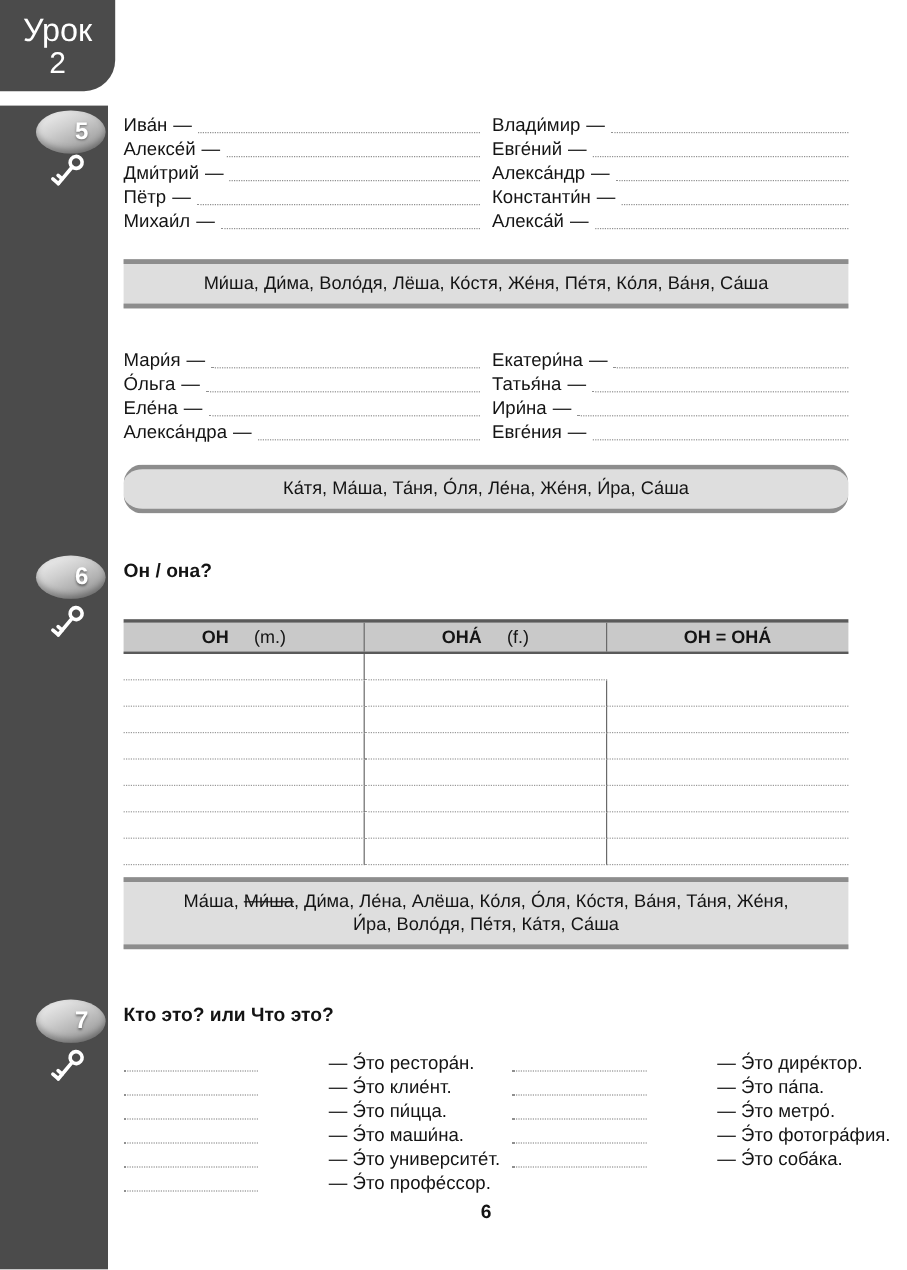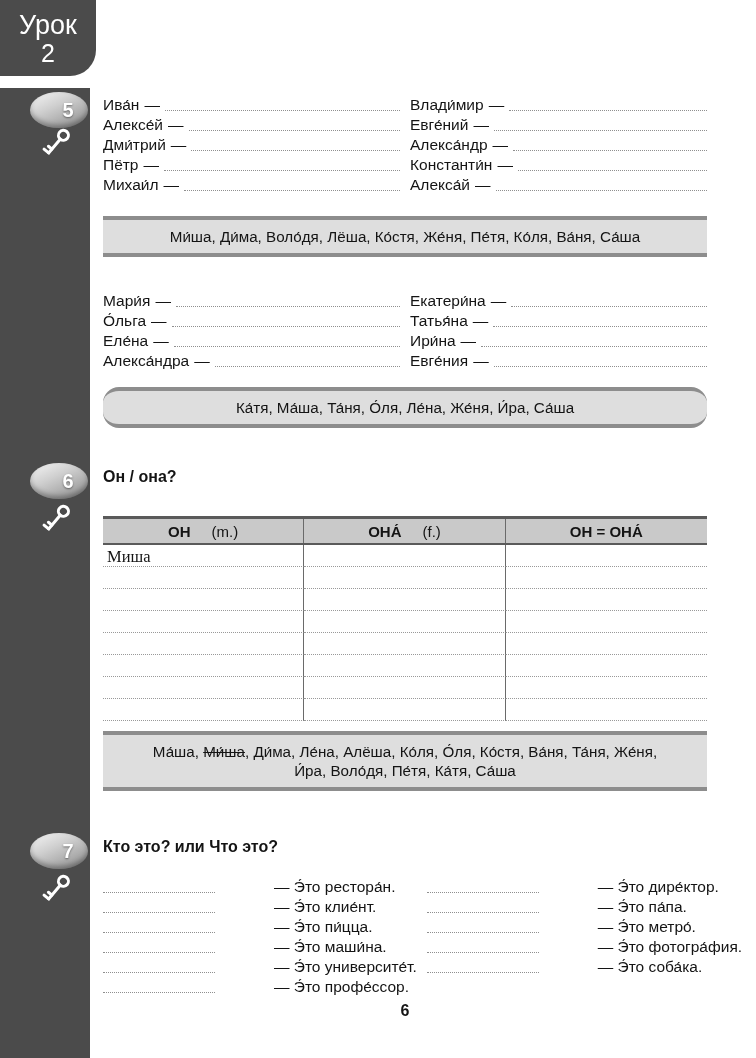--- a/index.html
+++ b/index.html
@@ -249,21 +249,20 @@
       </div>
     <div class="tcell">
         <b>ОНА́</b>
         <span class="note">(f.)</span>
       </div>
     <div class="tcell">
         <b>ОН = ОНА́</b>
       </div>
   </div>
   <div class="trow tbody-row">
-    <div class="tcell example-cell">Миша</div>
     <div class="tcell"></div>
     <div class="tcell"></div>
   </div>
   <div class="trow tbody-row">
       <div class="tcell"></div>
       <div class="tcell"></div>
       <div class="tcell"></div>
     </div>
   <div class="trow tbody-row">
       <div class="tcell"></div>

